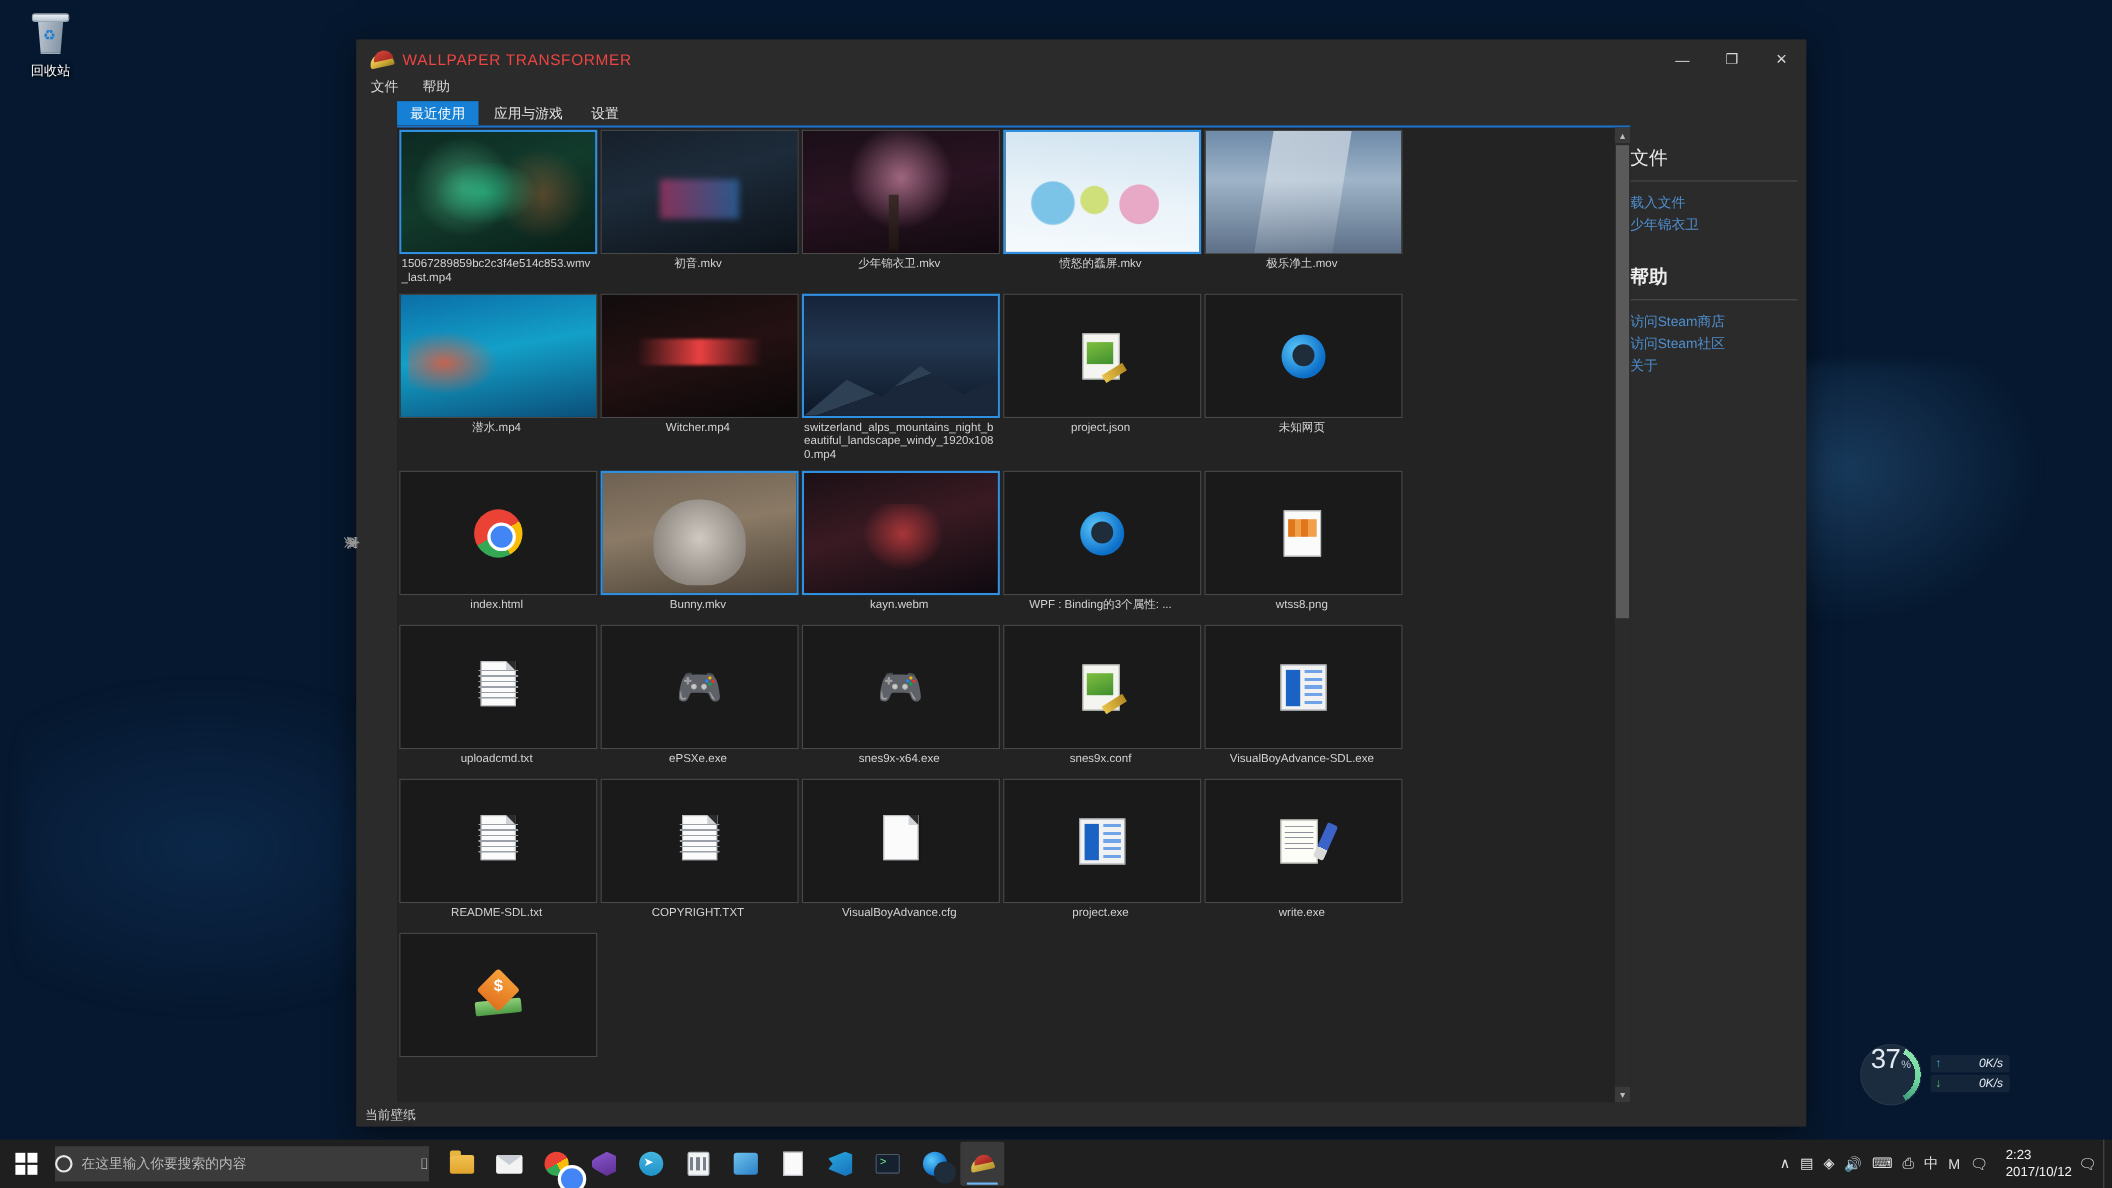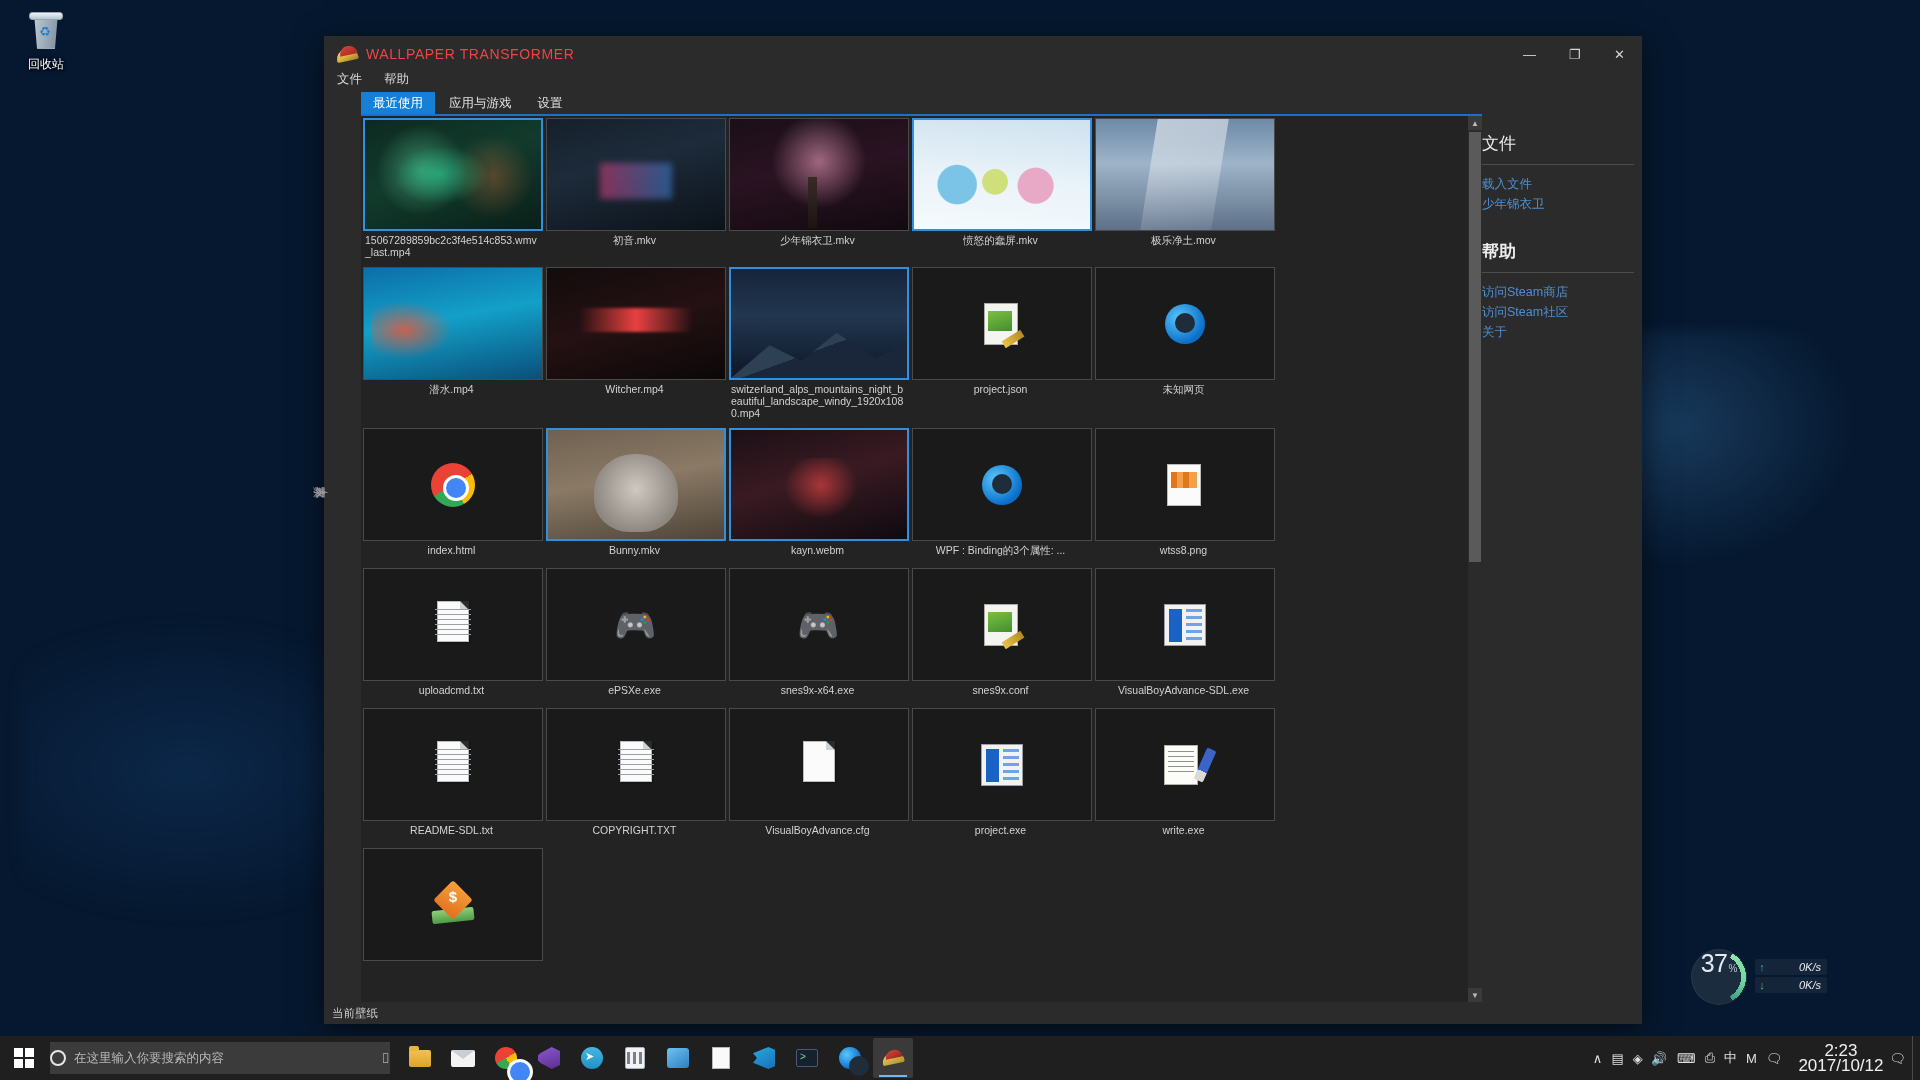--- a/index.html
+++ b/index.html
@@ -260,21 +260,21 @@
     display: flex; align-items: center; padding: 0 0; gap: 8px; }
   .circ { width: 16px; height: 16px; border: 2px solid #e6e6e6; border-radius: 50%; flex: none; }
   #tb-search .ph { color: #b9b9b9; font-size: 12.5px; flex: 1; }
   .mic { color: #d8d8d8; font-size: 14px; }
   #tb-icons { display: flex; align-items: center; gap: 3px; margin-left: 10px; }
   .tb-app { width: 40px; height: 40px; display: flex; align-items: center; justify-content: center;
     position: relative; border-radius: 2px; }
   .tb-app.active { background: rgba(255,255,255,0.12); }
   .tb-app.active:after { content:''; position:absolute; left:6px; right:6px; bottom:1px; height:2px; background:#6fb8f5; }
   #tray { margin-left: auto; display: flex; align-items: center; gap: 9px; padding-right: 10px; color: #e3e3e3; font-size: 12px; }
-  #clock { text-align: center; line-height: 15px; font-size: 17px; color: #f0f0f0; padding: 0 6px; }
+  #clock { text-align: left; line-height: 15px; font-size: 12px; color: #f0f0f0; padding: 0 6px; }
   .tray-ic { font-size: 13px; color: #e0e0e0; }
   #show-desktop { width: 8px; height: 44px; border-left: 1px solid #4a4a4a; }
 
   
   .g-folder { width: 22px; height: 17px; background: linear-gradient(180deg,#f2c152,#e0a32c); border-radius: 2px; position: relative; }
   .g-folder:before { content:''; position:absolute; left:0; top:-4px; width:10px; height:5px; background:#e8b53f; border-radius:2px 2px 0 0; }
   .g-mail { width: 24px; height: 17px; background: #f3f3f3; border-radius: 2px; position: relative; overflow: hidden; }
   .g-mail:after { content:''; position:absolute; left:0; top:0; border-width: 9px 12px 0 12px; border-style: solid; border-color: #c9ced4 transparent transparent transparent; }
   .g-vs { width: 22px; height: 22px; background: linear-gradient(160deg,#8b58d0,#5c2d91); clip-path: polygon(14% 26%, 62% 0, 100% 18%, 100% 82%, 62% 100%, 14% 74%, 0 62%, 0 38%); }
   .g-tg { width: 22px; height: 22px; border-radius: 50%; background: linear-gradient(180deg,#46b6e0,#1f92c8); position: relative; }

